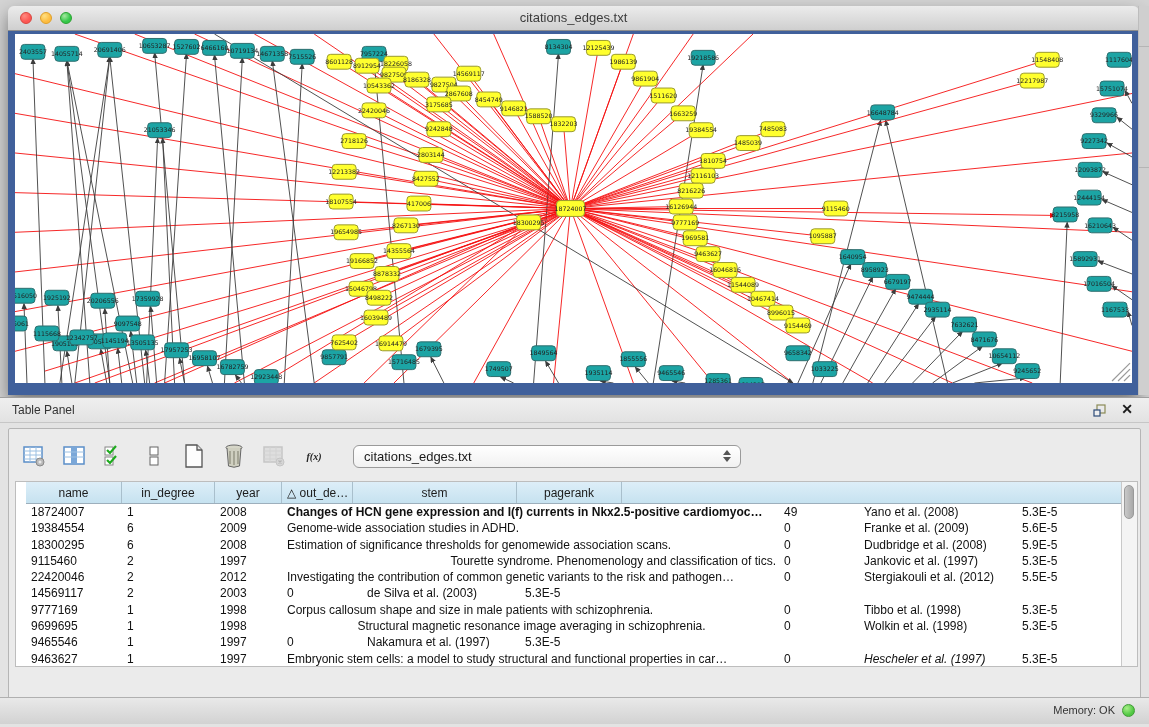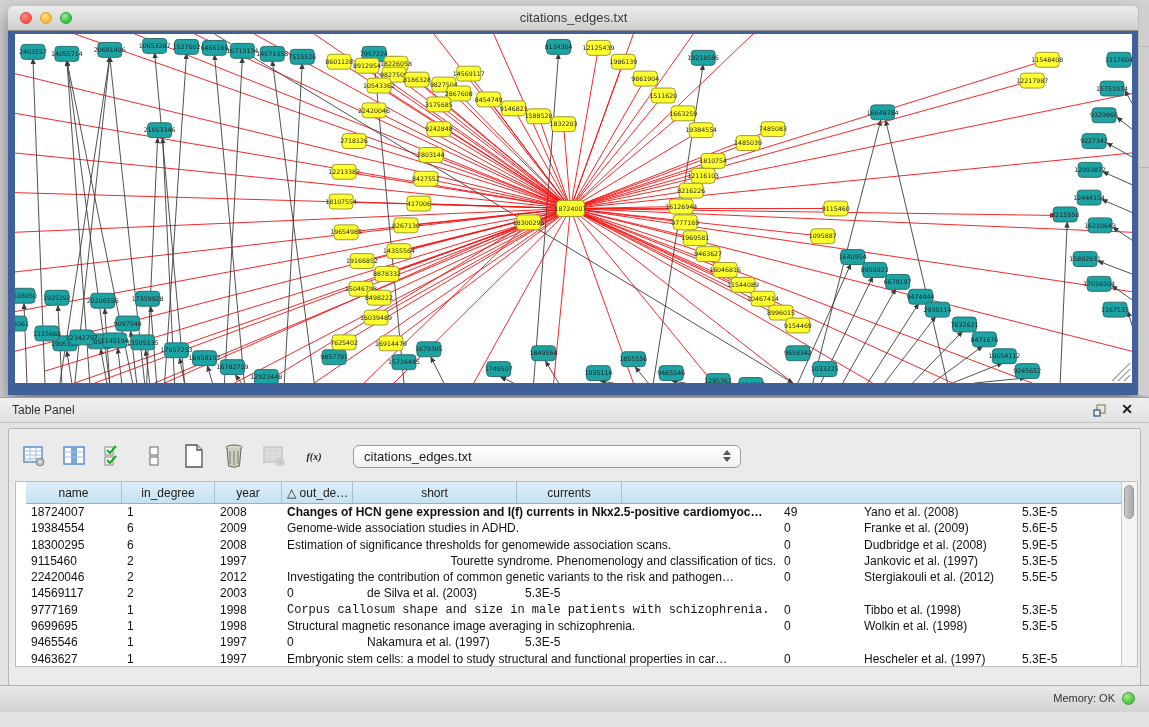--- a/index.html
+++ b/index.html
@@ -72,21 +72,21 @@
   .vthumb{position:absolute;left:2px;top:3px;width:10px;height:34px;border-radius:5px;
      background:linear-gradient(90deg,#c9c9c9,#a9a9a9);border:1px solid #9a9a9a;box-sizing:border-box;cursor:pointer;}
   
   .segbar{position:absolute;left:50%;transform:translateX(-50%);top:246px;display:flex;height:21px;
      border:1px solid #8f8f8f;border-radius:5px;overflow:hidden;background:#fff;}
   .seg{padding:0 14px;font-size:13px;color:#222;display:flex;align-items:center;
      background:linear-gradient(#fdfdfd,#dedede);border-right:1px solid #a5a5a5;cursor:pointer;}
   .seg:last-child{border-right:none;}
   .seg.active{background:linear-gradient(#7b7b7b,#5f5f5f);color:#f4f4f4;text-shadow:0 -1px 0 rgba(0,0,0,.35);}
   
-  .statusbar{position:absolute;left:0;right:0;bottom:16px;height:26px;
+  .statusbar{position:absolute;left:0;right:0;bottom:4px;height:26px;
      background:linear-gradient(#e9e9e9,#d2d2d2);border-top:1px solid #b0b0b0;}
   .mem-label{position:absolute;right:34px;top:6px;font-size:11px;color:#333;}
   .mem-dot{position:absolute;right:14px;top:6px;width:13px;height:13px;border-radius:50%;
      background:radial-gradient(circle at 35% 30%,#a7ef87,#4fc742 65%);border:1px solid #3f9a34;box-sizing:border-box;}
 </style>
 </head>
 <body>
 
 <div class="net-window">
   <div class="titlebar">
@@ -838,22 +838,22 @@
       </div>
     </div>
 
     <div class="grid">
       <div class="grid-inner">
         <div class="hdr-row" id="hdr-row">
             <div class="hdr-cell" style="width: 96px;">name</div>
             <div class="hdr-cell" style="width: 93px;">in_degree</div>
             <div class="hdr-cell" style="width: 67px;">year</div>
             <div class="hdr-cell left" style="width: 71px;">△ out_de…</div>
-            <div class="hdr-cell" style="width: 164px;">short</div>
-            <div class="hdr-cell" style="width: 105px;">currents</div>
+            <div class="hdr-cell" style="width: 164px;">stem</div>
+            <div class="hdr-cell" style="width: 105px;">pagerank</div>
           </div>
         <div id="rows">
             <div class="trow">
               <div class="tcell c0" style="width: 96px;">18724007</div>
               <div class="tcell c1" style="width: 93px;">1</div>
               <div class="tcell c2" style="width: 67px;">2008</div>
               <div class="tcell c3" style="width: 497px; font-weight: bold;">Changes of HCN gene expression and I(f) currents in Nkx2.5-positive cardiomyoc…</div>
               <div class="tcell c4" style="width: 71px;">49</div>
               <div class="tcell c5" style="width: 164px;">Yano et al. (2008)</div>
               <div class="tcell c6" style="width: 105px;">5.3E-5</div>
@@ -899,49 +899,49 @@
               <div class="tcell c1" style="width: 93px;">2</div>
               <div class="tcell c2" style="width: 67px;">2003</div>
               <div class="tcell c4" style="width: 71px;">0</div>
               <div class="tcell c5" style="width: 164px;">de Silva et al. (2003)</div>
               <div class="tcell c6" style="width: 105px;">5.3E-5</div>
             </div>
             <div class="trow">
               <div class="tcell c0" style="width: 96px;">9777169</div>
               <div class="tcell c1" style="width: 93px;">1</div>
               <div class="tcell c2" style="width: 67px;">1998</div>
-              <div class="tcell c3" style="width: 497px; font-family: Liberation Mono, monospace;">Corpus callosum shape and size in male patients with schizophrenia.</div>
+              <div class="tcell c3" style="width: 497px;">Corpus callosum shape and size in male patients with schizophrenia.</div>
               <div class="tcell c4" style="width: 71px;">0</div>
               <div class="tcell c5" style="width: 164px;">Tibbo et al. (1998)</div>
               <div class="tcell c6" style="width: 105px;">5.3E-5</div>
             </div>
             <div class="trow">
               <div class="tcell c0" style="width: 96px;">9699695</div>
               <div class="tcell c1" style="width: 93px;">1</div>
               <div class="tcell c2" style="width: 67px;">1998</div>
-              <div class="tcell c3" style="width: 497px;">Structural magnetic resonance image averaging in schizophrenia.</div>
+              <div class="tcell c3" style="width: 497px; text-align: center;">Structural magnetic resonance image averaging in schizophrenia.</div>
               <div class="tcell c4" style="width: 71px;">0</div>
               <div class="tcell c5" style="width: 164px;">Wolkin et al. (1998)</div>
               <div class="tcell c6" style="width: 105px;">5.3E-5</div>
             </div>
             <div class="trow">
               <div class="tcell c0" style="width: 96px;">9465546</div>
               <div class="tcell c1" style="width: 93px;">1</div>
               <div class="tcell c2" style="width: 67px;">1997</div>
               <div class="tcell c4" style="width: 71px;">0</div>
               <div class="tcell c5" style="width: 164px;">Nakamura et al. (1997)</div>
               <div class="tcell c6" style="width: 105px;">5.3E-5</div>
             </div>
             <div class="trow">
               <div class="tcell c0" style="width: 96px;">9463627</div>
               <div class="tcell c1" style="width: 93px;">1</div>
               <div class="tcell c2" style="width: 67px;">1997</div>
               <div class="tcell c3" style="width: 497px;">Embryonic stem cells: a model to study structural and functional properties in car…</div>
               <div class="tcell c4" style="width: 71px;">0</div>
-              <div class="tcell c5" style="width: 164px;">Hescheler et al. (1997)</div>
+              <div class="tcell c5" style="width: 164px; font-style: italic;">Hescheler et al. (1997)</div>
               <div class="tcell c6" style="width: 105px;">5.3E-5</div>
             </div>
           </div>
       </div>
       <div class="vscroll">
         <div class="vthumb"></div>
       </div>
     </div>
 
   </div>

